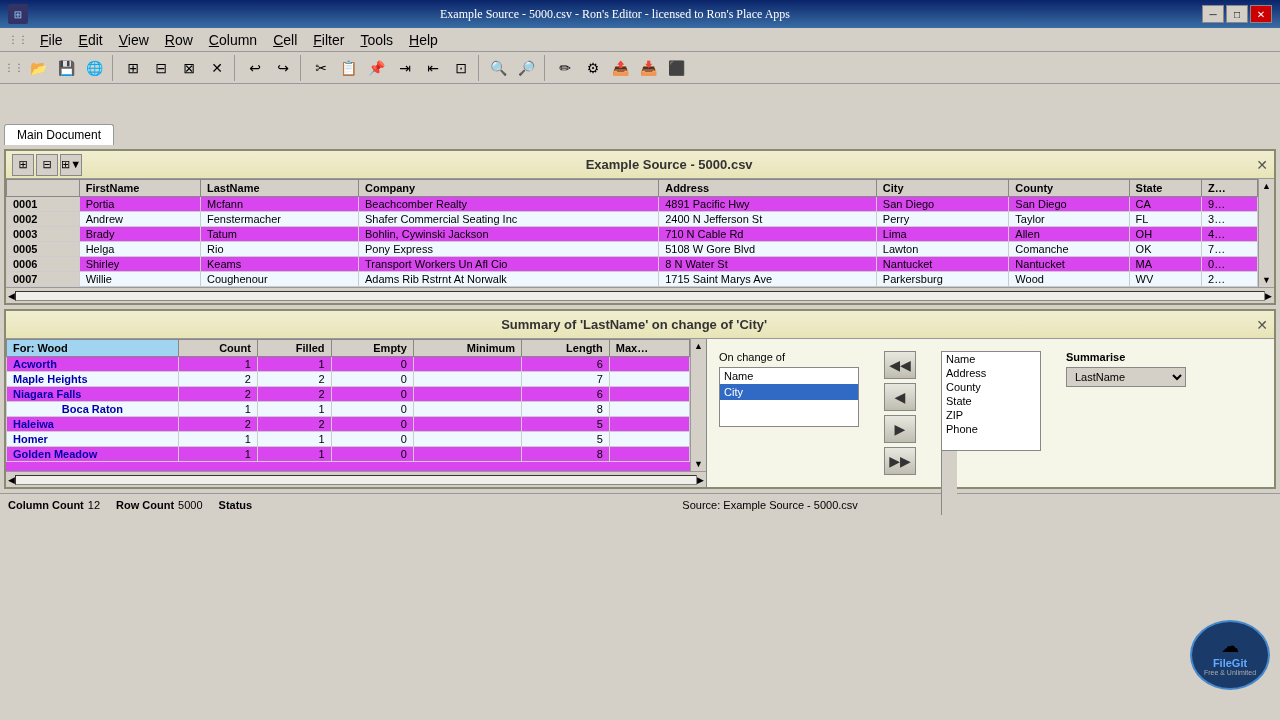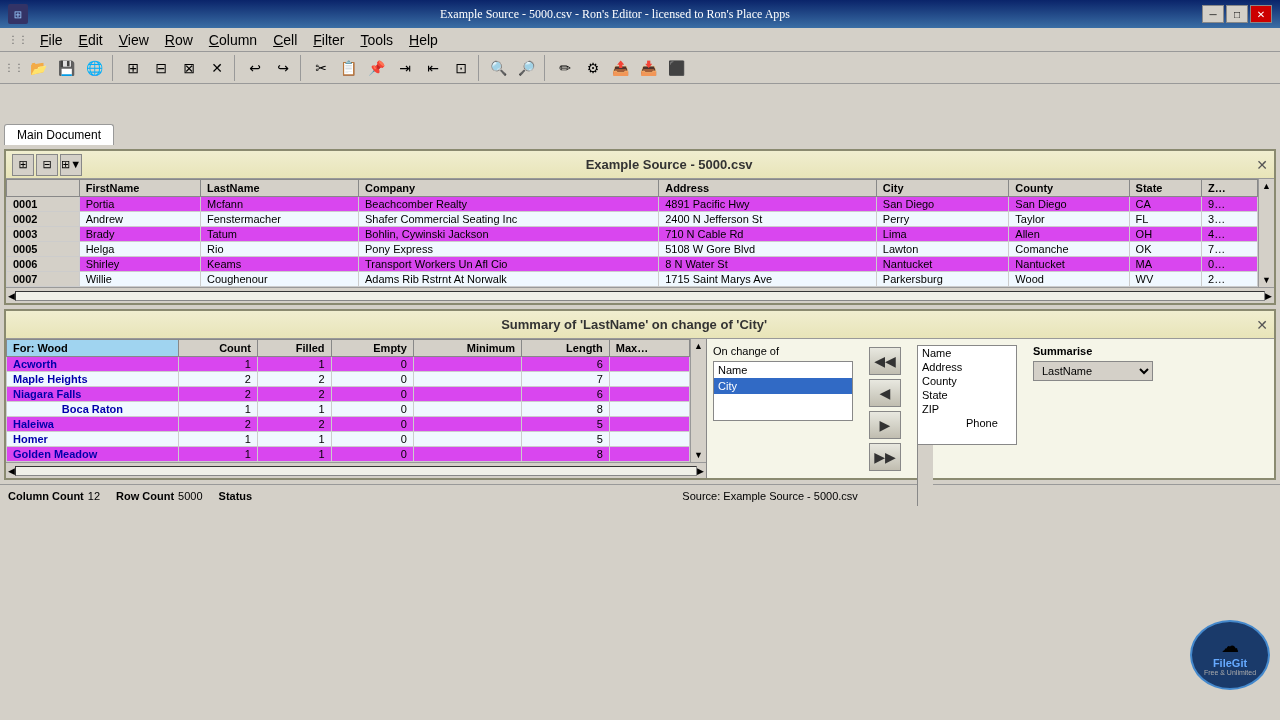--- a/index.html
+++ b/index.html
@@ -376,21 +376,21 @@
             <span style="font-size:9px;cursor:pointer;">▼</span>
           </div>
         </div>
         <div class="scrollbar-h">
           <span style="font-size:9px;cursor:pointer;">◀</span>
           <div class="scrollbar-h-track"></div>
           <span style="font-size:9px;cursor:pointer;">▶</span>
         </div>
       </div>
 
-      <div style="flex:1;border-left:1px solid #888;display:flex;padding:6px;gap:16px;">
+      <div style="flex:1;border-left:1px solid #888;display:flex;padding:12px;gap:25px;">
 
         <div>
           <div style="font-size:11px;margin-bottom:4px;">On change of</div>
           <div style="background:white;border:1px solid #888;min-width:140px;min-height:60px;">
             <div style="padding:2px 4px;font-size:11px;">Name</div>
             <div style="padding:2px 4px;font-size:11px;background:#316ac5;color:white;">City</div>
           </div>
         </div>
 
         <div style="display:flex;flex-direction:column;gap:4px;justify-content:center;align-items:center;">
@@ -400,21 +400,21 @@
           <div class="arrow-btn" title="Move all right">▶▶</div>
         </div>
 
         <div>
           <div style="background:white;border:1px solid #888;min-width:100px;min-height:100px;overflow-y:auto;">
             <div style="padding:1px 4px;font-size:11px;cursor:pointer;">Name</div>
             <div style="padding:1px 4px;font-size:11px;cursor:pointer;">Address</div>
             <div style="padding:1px 4px;font-size:11px;cursor:pointer;">County</div>
             <div style="padding:1px 4px;font-size:11px;cursor:pointer;">State</div>
             <div style="padding:1px 4px;font-size:11px;cursor:pointer;">ZIP</div>
-            <div style="padding:1px 4px;font-size:11px;cursor:pointer;margin-left:44px;">Phone</div>
+            <div style="padding:1px 4px;font-size:11px;cursor:pointer;">Phone</div>
           </div>
           <div style="width:16px;background:#d4d0c8;border-left:1px solid #888;display:inline-block;vertical-align:top;height:100%;"></div>
         </div>
 
         <div>
           <div style="font-size:11px;font-weight:bold;margin-bottom:4px;">Summarise</div>
           <select class="summarise-select">
             <option>LastName</option>
             <option>FirstName</option>
             <option>Company</option>

